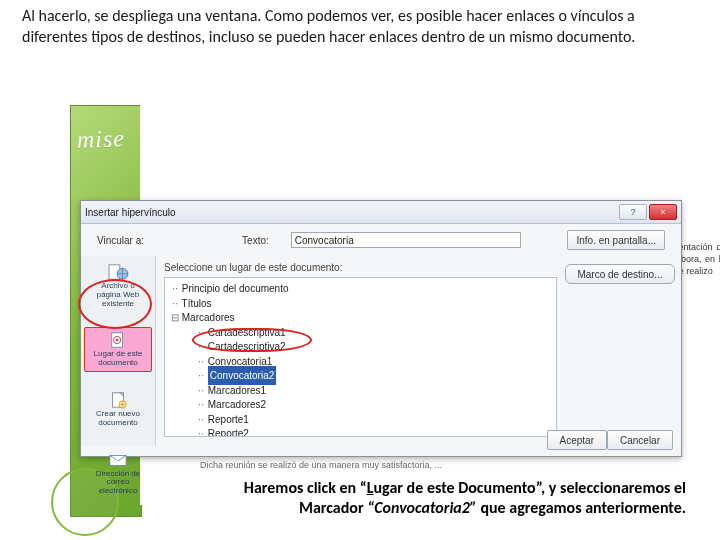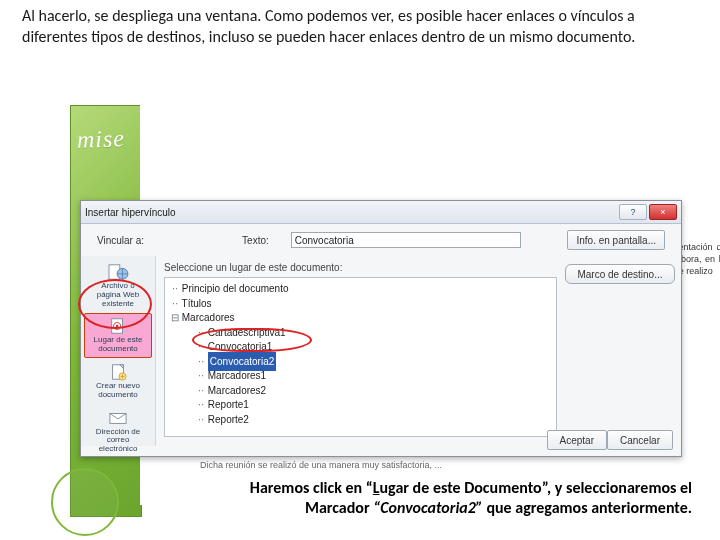--- a/index.html
+++ b/index.html
@@ -15,39 +15,39 @@
 .dlg{position:absolute;left:80px;top:200px;width:600px;height:255px;background:#f5f6f8;border:1px solid #8a8f99;box-shadow:0 2px 6px rgba(0,0,0,.3);font-size:10px;color:#222}
 .titlebar{height:22px;background:linear-gradient(#f2f4f8,#dfe6ef);border-bottom:1px solid #b8c1cd;display:flex;align-items:center;padding:0 4px}
 .titlebar .tspan{flex:1;font-size:10px;color:#1a1a1a}
 .winbtn{width:26px;height:14px;margin-left:2px;border:1px solid #a9b2bd;border-radius:2px;display:flex;align-items:center;justify-content:center;font-size:9px;background:linear-gradient(#fdfefe,#e1e7ee);color:#31506e}
 .winbtn.close{background:linear-gradient(#f08080,#d23030);color:#fff;border-color:#a52020}
 .toprow{display:flex;align-items:center;gap:22px;padding:6px 16px}
 .lbl{font-size:10px;color:#333}
 .txtin{height:16px;border:1px solid #9fa9b4;background:#fff;padding:0 3px;font-size:10px;color:#222;box-sizing:border-box}
 .infobtn{margin-left:auto;height:18px;padding:0 8px;border:1px solid #9fa9b4;background:linear-gradient(#fdfdfd,#e9edf2);border-radius:2px;font-size:10px;color:#333;display:flex;align-items:center}
 .body{display:flex;height:190px}
-.navcol{width:74px;background:#eef1f4;border-right:1px solid #cfd5dc;display:flex;flex-direction:column;align-items:center;padding-top:3px;gap:1px}
+.navcol{width:74px;background:#eef1f4;border-right:1px solid #cfd5dc;display:flex;flex-direction:column;align-items:center;padding-top:3px;gap:15px}
 .navitem{width:62px;padding:3px 2px;text-align:center;font-size:8px;color:#2a3e55;border:1px solid transparent;border-radius:2px;cursor:pointer;line-height:1.1}
 .navitem .ico{width:22px;height:18px;margin:0 auto 1px;display:block}
 .navitem.sel{background:#f9a8d4;border:1px solid #c2410c}
 .redring{position:absolute;left:78px;top:279px;width:70px;height:46px;border:2px solid #d22;border-radius:50%;pointer-events:none}
 .center{flex:1;padding:6px 8px}
 .center .hdr{font-size:10px;color:#444;margin-bottom:4px}
 .tree{height:150px;border:1px solid #b8c1cc;background:#fff;overflow:auto;padding:4px 6px;font-size:10px;color:#222;line-height:1.45}
 .tree .node{white-space:nowrap}
 .tree .pref{color:#6a7683;display:inline-block;width:8px;text-align:center}
 .ind2{padding-left:26px}
 .selnode{color:#fff;background:#2a5db0;padding:4px 2px}
 .redring2{position:absolute;left:192px;top:328px;width:116px;height:20px;border:2px solid #d22;border-radius:50%/60%;pointer-events:none}
 .rightcol{width:108px;padding:8px 8px 0 0}
 .marcobtn{height:18px;width:100%;border:1px solid #9fa9b4;background:linear-gradient(#fdfdfd,#e9edf2);border-radius:6px;font-size:10px;color:#333;display:flex;align-items:center;justify-content:center}
 .dlgbtns{position:absolute;right:8px;bottom:6px;display:flex;}
 .btn{height:18px;padding:0 12px;border:1px solid #9fa9b4;background:linear-gradient(#fdfdfd,#e9edf2);border-radius:2px;font-size:10px;color:#333;display:flex;align-items:center}
 .satis{position:absolute;left:200px;top:460px;width:450px;font-size:9px;color:#666;text-align:justify}
-.caption{position:absolute;left:182px;top:478px;width:510px;font-family:"Century Gothic",Calibri,Arial,sans-serif;font-size:16px;color:#000;text-align:right;line-height:1.25}
+.caption{position:absolute;left:176px;top:478px;width:510px;font-family:"Century Gothic",Calibri,Arial,sans-serif;font-size:16px;color:#000;text-align:right;line-height:1.25}
 .caption .u{text-decoration:underline}
 .caption .i{font-style:italic}
 svg{display:block}
 </style>
 </head>
 <body>
 <div class="slide">
 
 <div class="intro">Al hacerlo, se despliega una ventana. Como podemos ver, es posible hacer enlaces o vínculos a diferentes tipos de destinos, incluso se pueden hacer enlaces dentro de un mismo documento.</div>
 
@@ -110,20 +110,21 @@
         <span>Dirección de</span><br><span>correo</span><br><span>electrónico</span>
       </div>
     </div>
     <div class="center">
       <div class="hdr">Seleccione un lugar de este documento:</div>
       <div class="tree">
         <div class="node"><span class="pref">··</span> <span>Principio del documento</span></div>
         <div class="node"><span class="pref">··</span> <span>Títulos</span></div>
         <div class="node"><span class="pref">⊟</span> <span>Marcadores</span></div>
         <div class="node ind2"><span class="pref">··</span> <span>Cartadescriptiva1</span></div>
+        <div class="node ind2"><span class="pref">··</span> <span>Cartadescriptiva2</span></div>
         <div class="node ind2"><span class="pref">··</span> <span>Convocatoria1</span></div>
         <div class="node ind2"><span class="pref">··</span> <span class="selnode">Convocatoria2</span></div>
         <div class="node ind2"><span class="pref">··</span> <span>Marcadores1</span></div>
         <div class="node ind2"><span class="pref">··</span> <span>Marcadores2</span></div>
         <div class="node ind2"><span class="pref">··</span> <span>Reporte1</span></div>
         <div class="node ind2"><span class="pref">··</span> <span>Reporte2</span></div>
       </div>
     </div>
     <div class="rightcol">
       <div class="marcobtn">Marco de destino...</div>

